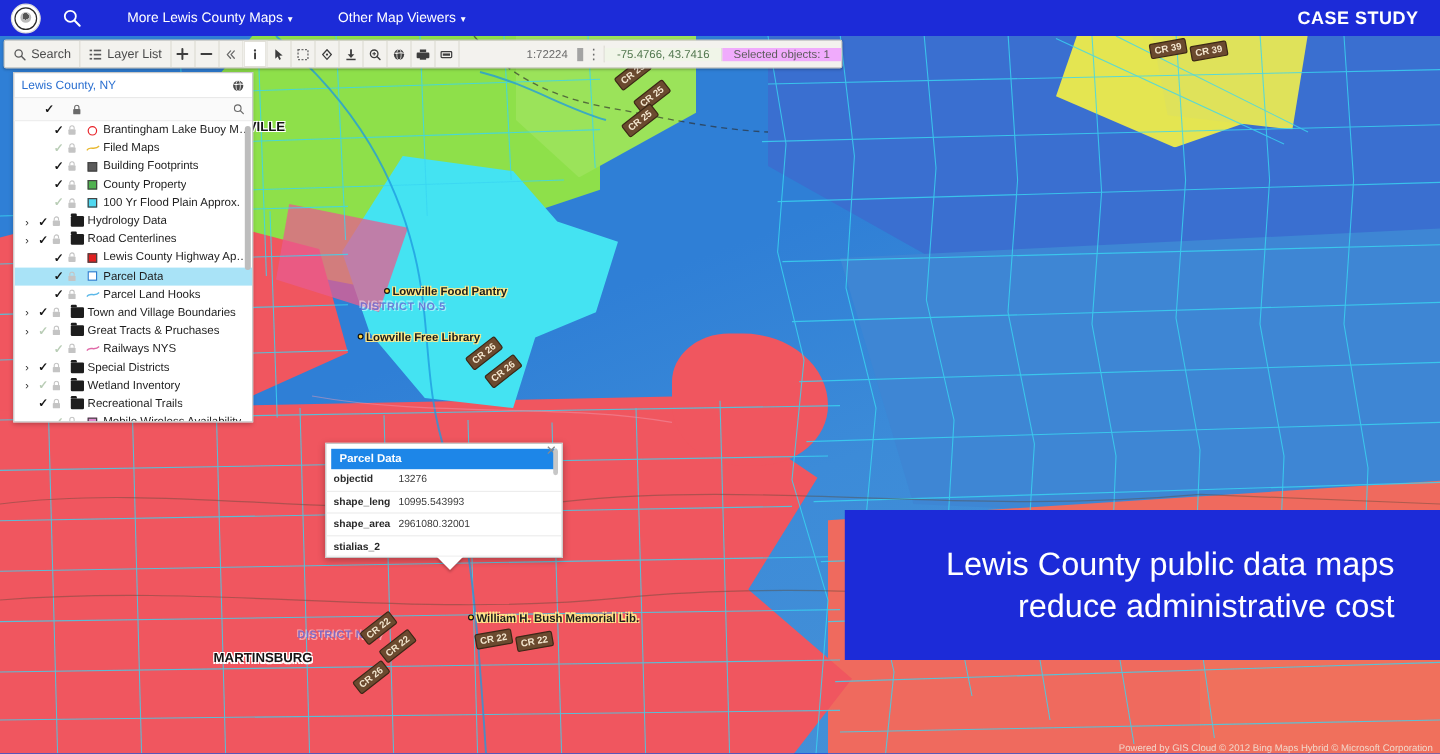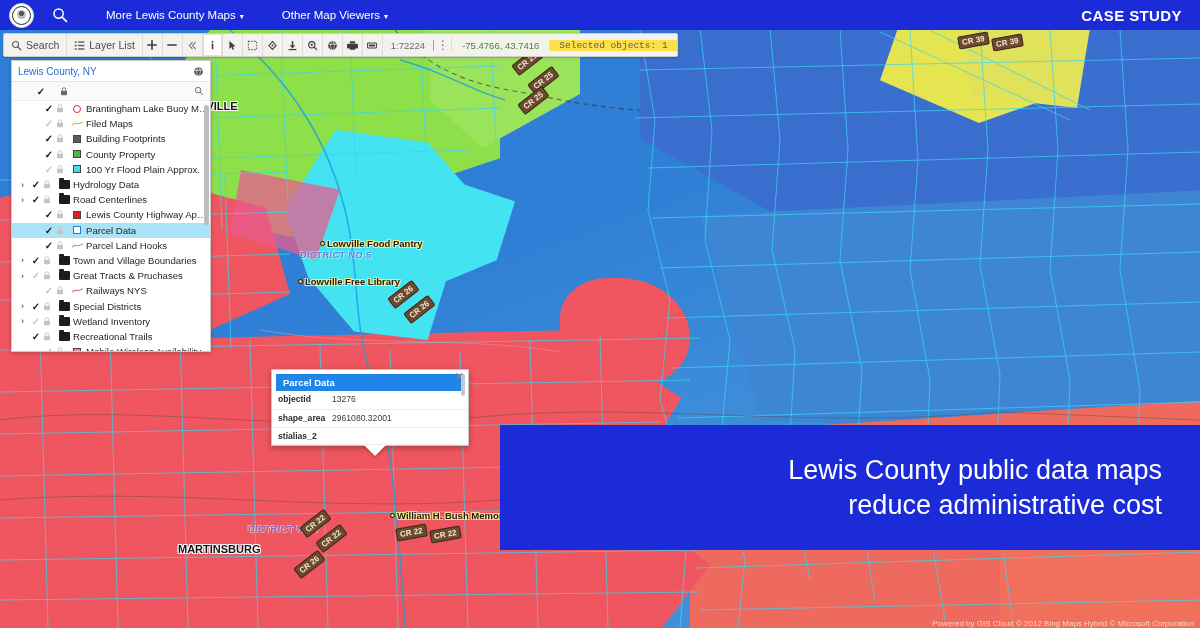--- a/index.html
+++ b/index.html
@@ -86,24 +86,24 @@
 
   
   .toolbar { position: absolute; left: 3px; top: 33px; height: 24px;
     background: #f3f2ee; border: 1px solid #cfcdc6; border-radius: 2px;
     display: flex; align-items: center; z-index: 30; box-shadow: 0 1px 2px rgba(0,0,0,.22); }
   .tb-btn { display: flex; align-items: center; gap: 4px; height: 22px;
     padding: 0 7px; font-size: 10.5px; color: #4b4b4b; border-right: 1px solid #dedcd5;
     cursor: pointer; white-space: nowrap; }
   .tb-ico { width: 20px; justify-content: center; padding: 0; }
   .tb-ico.active { background: #ffffff; box-shadow: inset 0 0 0 1px #e2e0d9; }
-  .tb-scale { padding: 0 8px; font-size: 9.5px; color: #6a6a6a; border-right: 1px solid #a3a3a3; }
+  .tb-scale { padding: 0 8px; font-size: 9.5px; color: #6a6a6a; border-right: 5px solid #a3a3a3; margin-left: 48px; }
   .tb-coords { padding: 0 10px; font-size: 9.5px; color: #52774f;
     background: #f0f5e8; border-right: 1px solid #dedcd5; }
-  .tb-sel { padding: 0 9px; font-size: 9.5px; color: #5b5b5b; background: #fde047; font-family: Liberation Mono, monospace; }
+  .tb-sel { padding: 0 9px; font-size: 9.5px; color: #5b5b5b; background: #f0abfc; }
   .tb-dots { width: 18px; text-align: center; color: #6a6a6a; font-size: 12px;
     border-right: 1px solid #dedcd5; cursor: pointer; }
   svg.i { display: block; }
 
   
   .layerpanel { position: absolute; left: 11px; top: 60px; width: 200px; height: 292px;
     background: #fff; border: 1px solid #c9c9c9; z-index: 28;
     box-shadow: 0 1px 4px rgba(0,0,0,.25); overflow: hidden; font-size: 10px; }
   .lp-head { height: 21px; display: flex; align-items: center; padding: 0 6px;
     border-bottom: 1px solid #e4e4e4; }
@@ -144,21 +144,21 @@
   .pu-row { display: flex; border-bottom: 1px solid #ededed; padding: 3px 6px; align-items: flex-start; }
   .pu-key { width: 54px; flex: none; font-size: 8.6px; font-weight: bold; color: #2a2a2a; }
   .pu-val { font-size: 8.6px; color: #3a3a3a; word-break: break-all; line-height: 1.35; }
   .pu-sb { position: absolute; right: 3px; top: 4px; width: 4px; height: 22px;
     background: #c7c7c7; border-radius: 2px; }
   .pu-tail { position: absolute; left: 92px; bottom: -11px; width: 0; height: 0;
     border-left: 11px solid transparent; border-right: 11px solid transparent;
     border-top: 11px solid #fff; filter: drop-shadow(0 2px 1px rgba(0,0,0,.22)); }
 
   
-  .caption { position: absolute; right: 0; bottom: 78px; width: 700px; height: 125px;
+  .caption { position: absolute; right: 0; bottom: 78px; width: 496px; height: 125px;
     background: #1c2bd8; color: #fff; display: flex; flex-direction: column;
     align-items: flex-end; justify-content: center; padding-right: 38px; z-index: 35; }
   .caption div { font-size: 27px; line-height: 1.28; font-weight: normal; }
 
   .attrib { position: absolute; right: 6px; bottom: 0px; font-size: 8px;
     color: #f2e2d6; opacity: .9; z-index: 20; white-space: nowrap; }
 </style>
 </head>
 <body>
 
@@ -702,20 +702,24 @@
 
   <div class="popup">
     <div class="pu-close">✕</div>
     <div class="pu-head">Parcel Data</div>
     <div class="pu-body" id="popup-body">
         <div class="pu-row">
           <span class="pu-key">objectid</span>
           <span class="pu-val">13276</span>
         </div>
         <div class="pu-row">
+          <span class="pu-key">shape_leng</span>
+          <span class="pu-val">10995.543993</span>
+        </div>
+        <div class="pu-row">
           <span class="pu-key">shape_area</span>
           <span class="pu-val">2961080.32001</span>
         </div>
         <div class="pu-row">
           <span class="pu-key">stialias_2</span>
           <span class="pu-val"></span>
         </div>
       </div>
     <div class="pu-sb"></div>
     <div class="pu-tail"></div>

